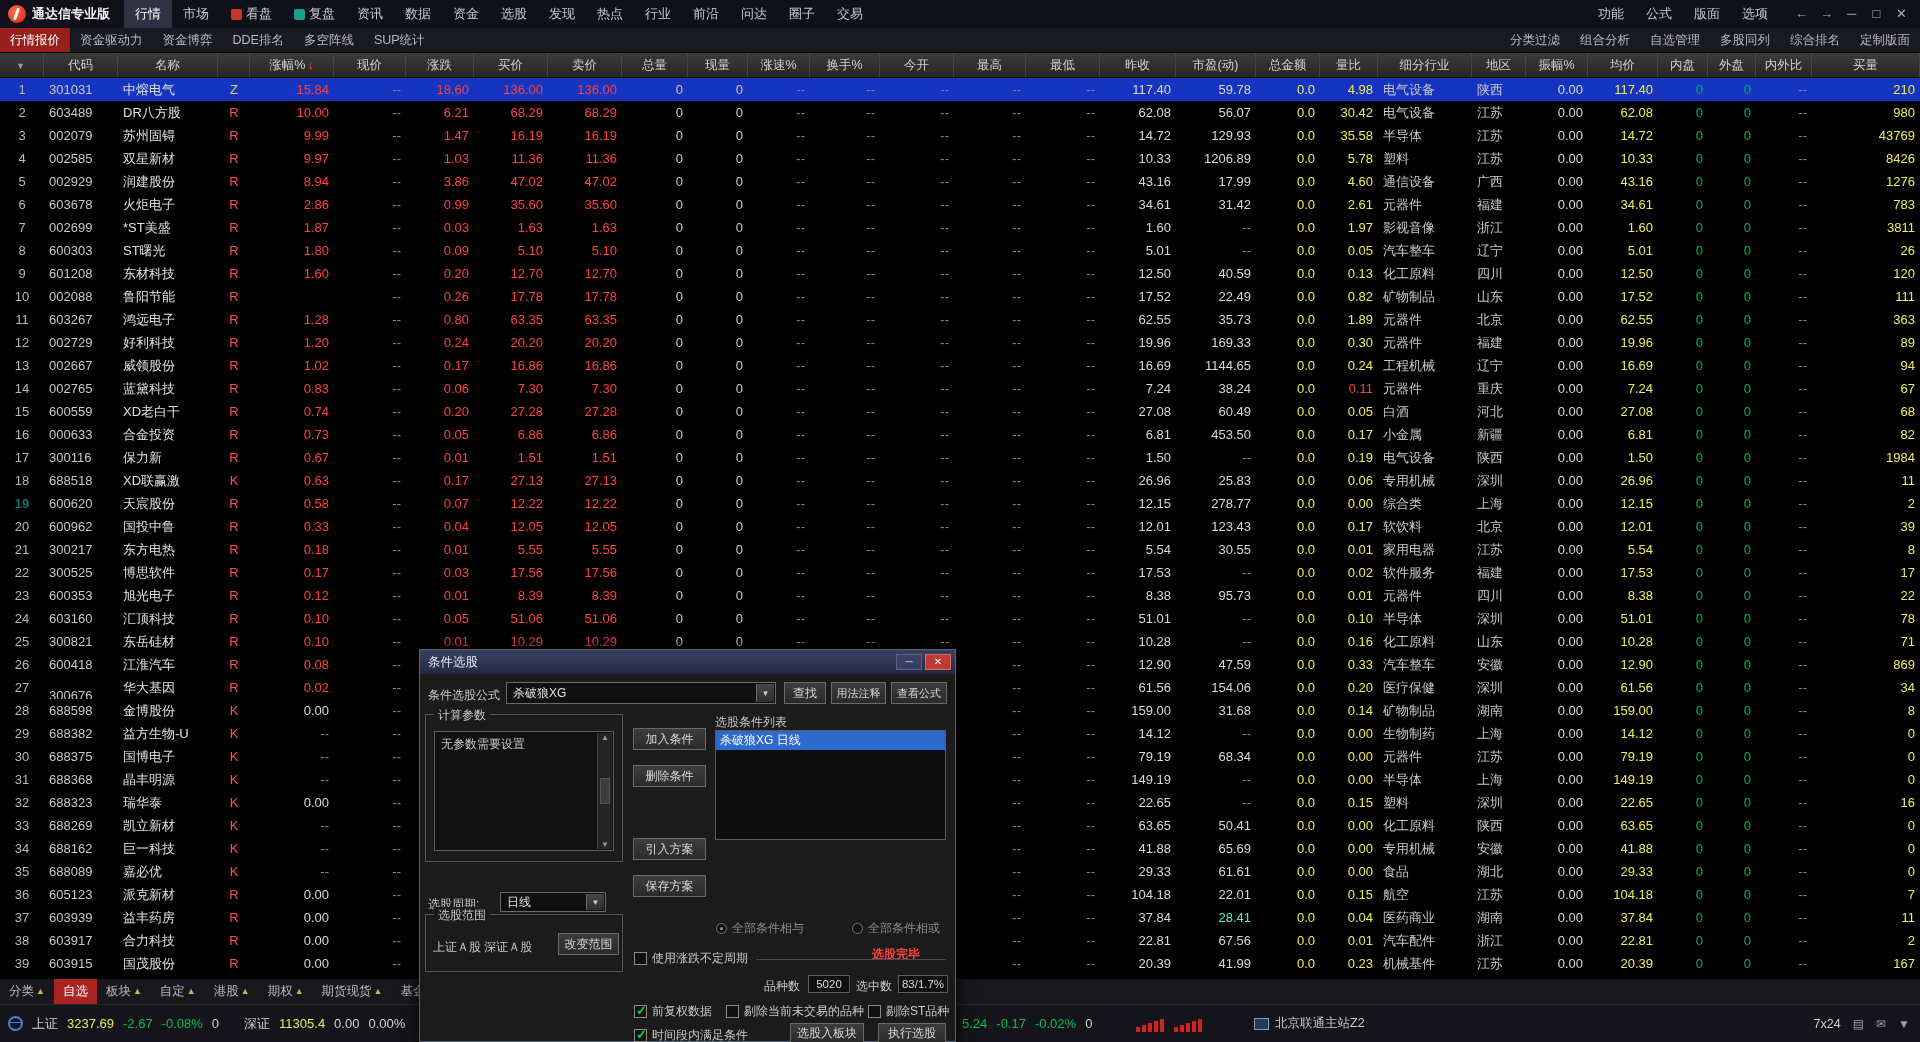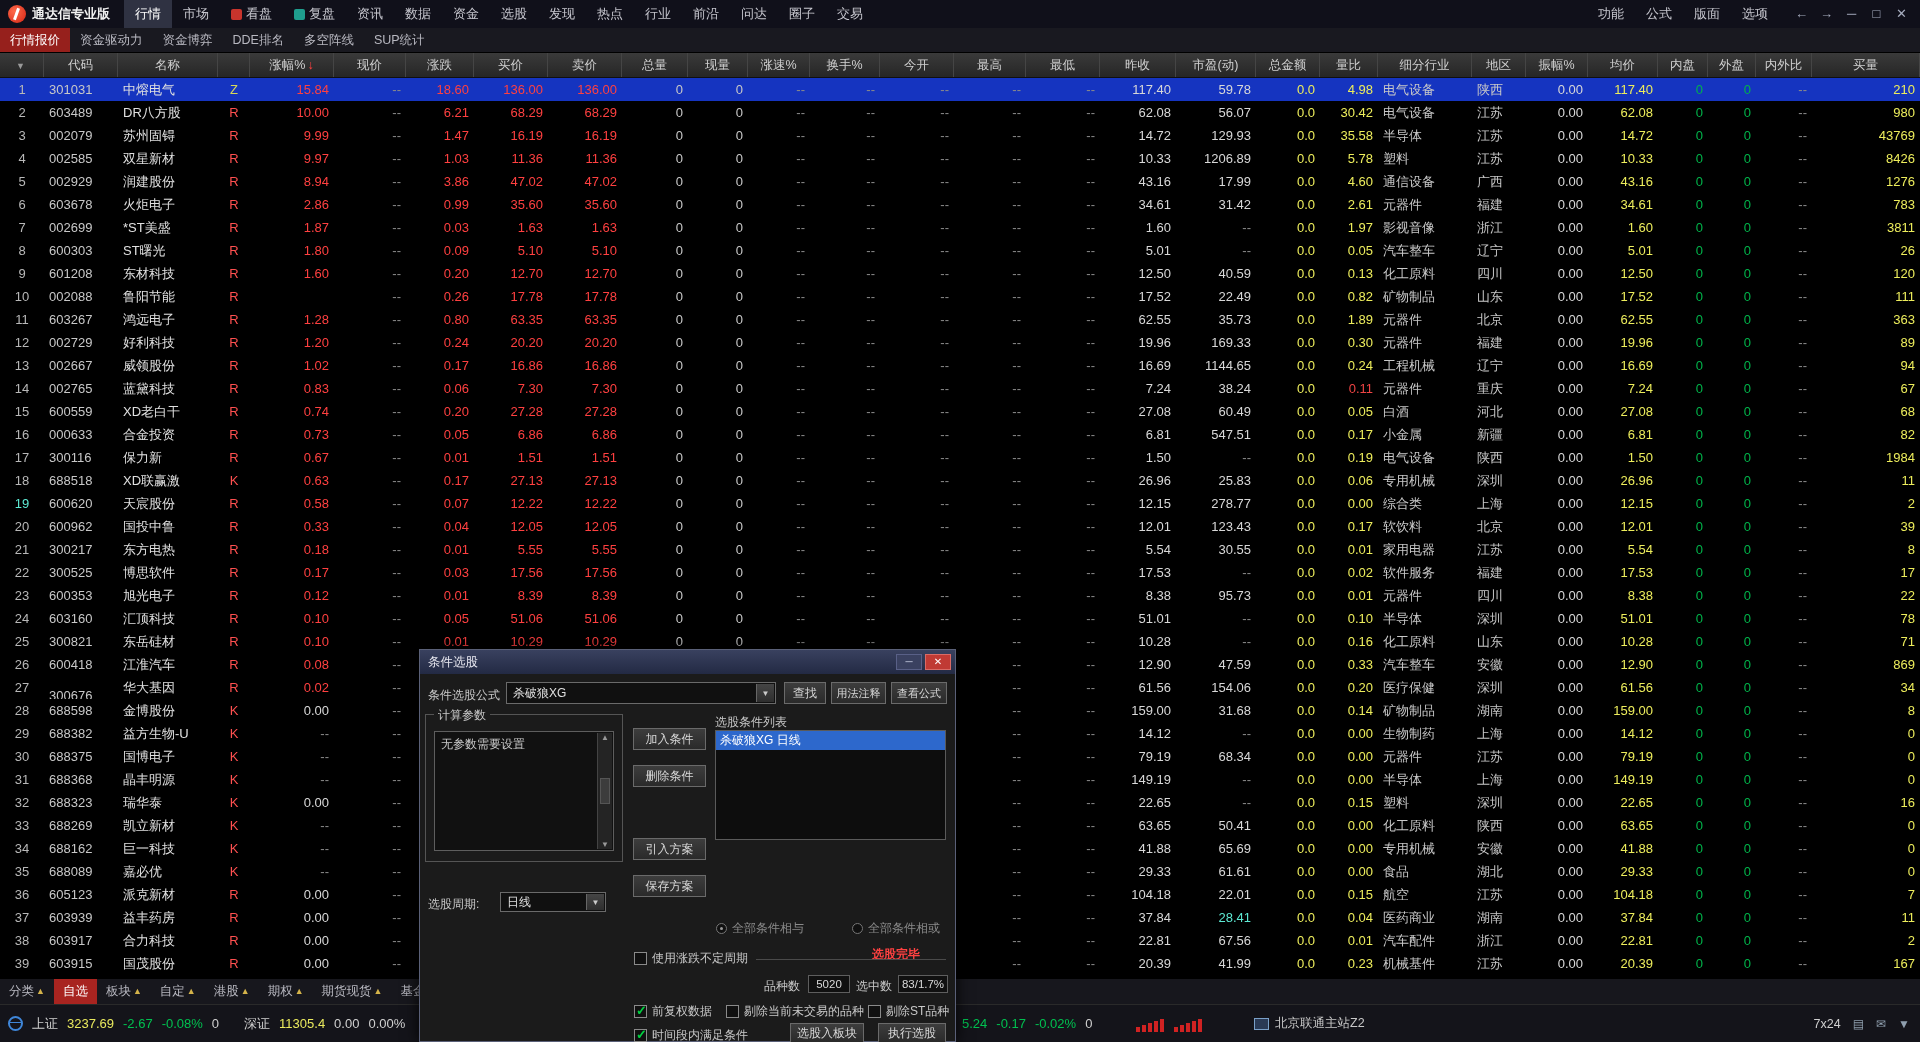--- a/index.html
+++ b/index.html
@@ -168,20 +168,28 @@
 
   <div class="toolbar">
     <div class="tb-left">
         <div class="tb-tab active">行情报价</div>
         <div class="tb-tab">资金驱动力</div>
         <div class="tb-tab">资金博弈</div>
         <div class="tb-tab">DDE排名</div>
         <div class="tb-tab">多空阵线</div>
         <div class="tb-tab">SUP统计</div>
       </div>
+    <div class="tb-right">
+        <div class="tb-tab">分类过滤</div>
+        <div class="tb-tab">组合分析</div>
+        <div class="tb-tab">自选管理</div>
+        <div class="tb-tab">多股同列</div>
+        <div class="tb-tab">综合排名</div>
+        <div class="tb-tab">定制版面</div>
+      </div>
   </div>
 
   <div class="thead" id="thead">
       <div class="th" style="width: 44px;"><span class="corner">▼</span><span></span></div>
       <div class="th" style="width: 74px;"><span>代码</span></div>
       <div class="th" style="width: 100px;"><span>名称</span></div>
       <div class="th" style="width: 32px;"><span></span></div>
       <div class="th" style="width: 84px;"><span>涨幅%</span><span class="sortarrow">↓</span></div>
       <div class="th" style="width: 72px;"><span>现价</span></div>
       <div class="th" style="width: 68px;"><span>涨跌</span></div>
@@ -669,21 +677,21 @@
         <div class="td a-r" style="width: 74px; color: rgb(255, 64, 64);">6.86</div>
         <div class="td a-r" style="width: 74px; color: rgb(255, 64, 64);">6.86</div>
         <div class="td a-r" style="width: 66px; color: rgb(200, 200, 200);">0</div>
         <div class="td a-r" style="width: 60px; color: rgb(200, 200, 200);">0</div>
         <div class="td a-r" style="width: 62px; color: rgb(138, 138, 138);">--</div>
         <div class="td a-r" style="width: 70px; color: rgb(138, 138, 138);">--</div>
         <div class="td a-r" style="width: 74px; color: rgb(138, 138, 138);">--</div>
         <div class="td a-r" style="width: 72px; color: rgb(138, 138, 138);">--</div>
         <div class="td a-r" style="width: 74px; color: rgb(138, 138, 138);">--</div>
         <div class="td a-r" style="width: 76px; color: rgb(216, 216, 216);">6.81</div>
-        <div class="td a-r" style="width: 80px; color: rgb(216, 216, 216);">547.51</div>
+        <div class="td a-r" style="width: 80px; color: rgb(216, 216, 216);">453.50</div>
         <div class="td a-r" style="width: 64px; color: rgb(237, 237, 92);">0.0</div>
         <div class="td a-r" style="width: 58px; color: rgb(237, 237, 92);">0.17</div>
         <div class="td a-l" style="width: 94px; color: rgb(200, 200, 200);">小金属</div>
         <div class="td a-l" style="width: 54px; color: rgb(200, 200, 200);">新疆</div>
         <div class="td a-r" style="width: 62px; color: rgb(216, 216, 216);">0.00</div>
         <div class="td a-r" style="width: 70px; color: rgb(237, 237, 92);">6.81</div>
         <div class="td a-r" style="width: 50px; color: rgb(0, 180, 74);">0</div>
         <div class="td a-r" style="width: 48px; color: rgb(0, 180, 74);">0</div>
         <div class="td a-r" style="width: 56px; color: rgb(138, 138, 138);">--</div>
         <div class="td a-r" style="flex: 1 1 0%; color: rgb(237, 237, 92);">82</div>
@@ -742,21 +750,21 @@
         <div class="td a-l" style="width: 94px; color: rgb(200, 200, 200);">专用机械</div>
         <div class="td a-l" style="width: 54px; color: rgb(200, 200, 200);">深圳</div>
         <div class="td a-r" style="width: 62px; color: rgb(216, 216, 216);">0.00</div>
         <div class="td a-r" style="width: 70px; color: rgb(237, 237, 92);">26.96</div>
         <div class="td a-r" style="width: 50px; color: rgb(0, 180, 74);">0</div>
         <div class="td a-r" style="width: 48px; color: rgb(0, 180, 74);">0</div>
         <div class="td a-r" style="width: 56px; color: rgb(138, 138, 138);">--</div>
         <div class="td a-r" style="flex: 1 1 0%; color: rgb(237, 237, 92);">11</div>
       </div>
       <div class="tr">
-        <div class="td a-c" style="width: 44px; color: #5eead4;">19</div>
+        <div class="td a-c" style="width: 44px; color: #0f766e; font-weight: bold;">19</div>
         <div class="td a-l" style="width: 74px; color: rgb(200, 200, 200);">600620</div>
         <div class="td a-l" style="width: 100px; color: rgb(224, 224, 224);">天宸股份</div>
         <div class="td a-c" style="width: 32px; color: rgb(255, 80, 80);">R</div>
         <div class="td a-r" style="width: 84px; color: rgb(255, 64, 64);">0.58</div>
         <div class="td a-r" style="width: 72px; color: rgb(138, 138, 138);">--</div>
         <div class="td a-r" style="width: 68px; color: rgb(255, 64, 64);">0.07</div>
         <div class="td a-r" style="width: 74px; color: rgb(255, 64, 64);">12.22</div>
         <div class="td a-r" style="width: 74px; color: rgb(255, 64, 64);">12.22</div>
         <div class="td a-r" style="width: 66px; color: rgb(200, 200, 200);">0</div>
         <div class="td a-r" style="width: 60px; color: rgb(200, 200, 200);">0</div>
@@ -1504,20 +1512,25 @@
 
       <div class="abs radio" style="left:296px;top:246px">
         <span class="rad on" id="radAnd"></span>
         <span>全部条件相与</span>
       </div>
       <div class="abs radio" style="left:432px;top:246px">
         <span class="rad" id="radOr"></span>
         <span>全部条件相或</span>
       </div>
 
+      <div class="groupbox" style="left:5px;top:240px;width:198px;height:58px">
+        <span class="legend">选股范围</span>
+        <span class="abs lbl" style="left:7px;top:24px">上证Ａ股 深证Ａ股</span>
+        <div class="abs btn" style="left:132px;top:18px;width:61px;height:22px;line-height:20px">改变范围</div>
+      </div>
 
       <span class="abs done" style="left:452px;top:272px">选股完毕</span>
 
       <div class="abs checkbox" style="left:214px;top:276px">
         <span class="cbox"></span>
         <span>使用涨跌不定周期</span>
       </div>
       <div class="abs hline" style="left:336px;top:285px;width:190px"></div>
 
       <span class="abs lbl" style="left:344px;top:304px">品种数</span>

